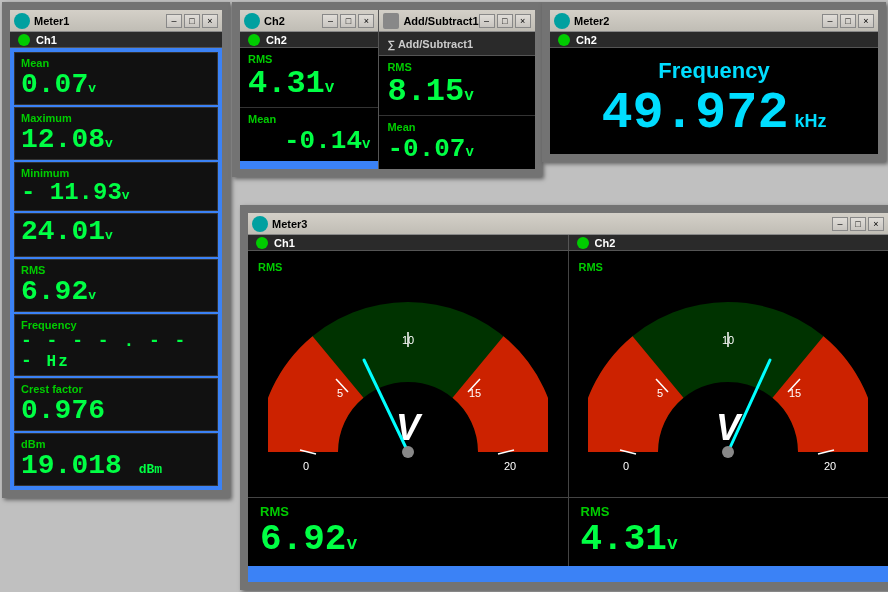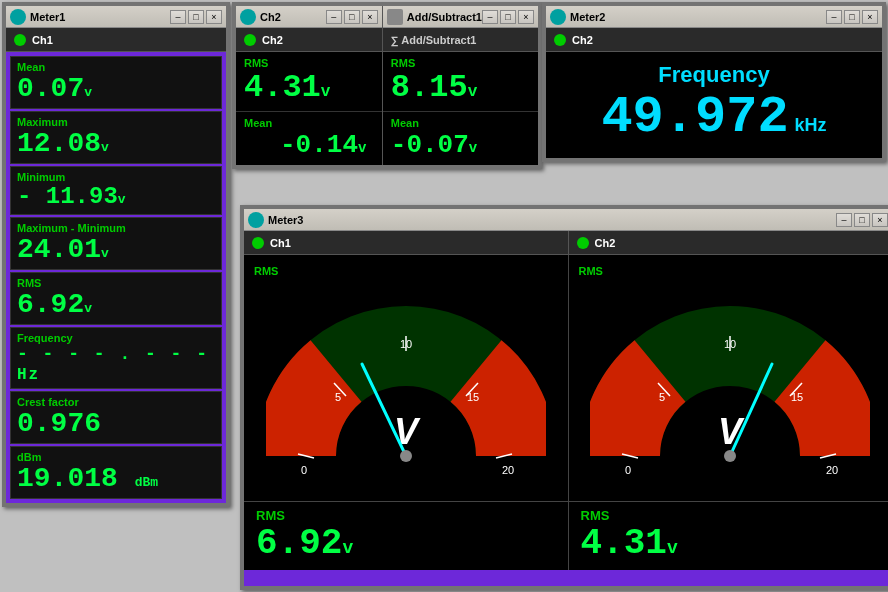--- a/index.html
+++ b/index.html
@@ -8,22 +8,22 @@
       height: 592px;
       background: #c0c0c0;
       font-family: Arial, sans-serif;
       overflow: hidden;
       position: relative;
     }
 
     
     .window {
       position: absolute;
-      background: #6d28d9;
-      border: 4px solid #737373;
+      background: #3b82f6;
+      border: 8px solid #737373;
       box-shadow: 2px 2px 4px rgba(0,0,0,0.5);
     }
     .window-titlebar {
       background: linear-gradient(to bottom, #d4d0c8, #c0bdb5);
       height: 22px;
       display: flex;
       align-items: center;
       padding: 0 4px;
       border-bottom: 1px solid #888;
     }
@@ -54,21 +54,21 @@
       display: flex;
       align-items: center;
       justify-content: center;
       cursor: pointer;
       color: #000;
     }
 
     
     .channel-tab {
       background: #2a2a2a;
-      height: 24px;
+      height: 16px;
       display: flex;
       align-items: center;
       padding: 0 8px;
       border-bottom: 1px solid #555;
     }
     .channel-dot {
       width: 12px;
       height: 12px;
       background: #00cc00;
       border-radius: 50%;
@@ -229,21 +229,20 @@
       <div class="metric-label">Maximum</div>
       <span class="metric-value large">12.08<span class="metric-unit">v</span></span>
     </div>
 
     <div class="meter1-row">
       <div class="metric-label">Minimum</div>
       <span class="metric-value large" style="font-size:24px;">- 11.93<span class="metric-unit">v</span></span>
     </div>
 
     <div class="meter1-row">
-      <div class="metric-label">Maximum - Minimum</div>
       <span class="metric-value large">24.01<span class="metric-unit">v</span></span>
     </div>
 
     <div class="meter1-row">
       <div class="metric-label">RMS</div>
       <span class="metric-value large">6.92<span class="metric-unit">v</span></span>
     </div>
 
     <div class="meter1-row">
       <div class="metric-label">Frequency</div>

